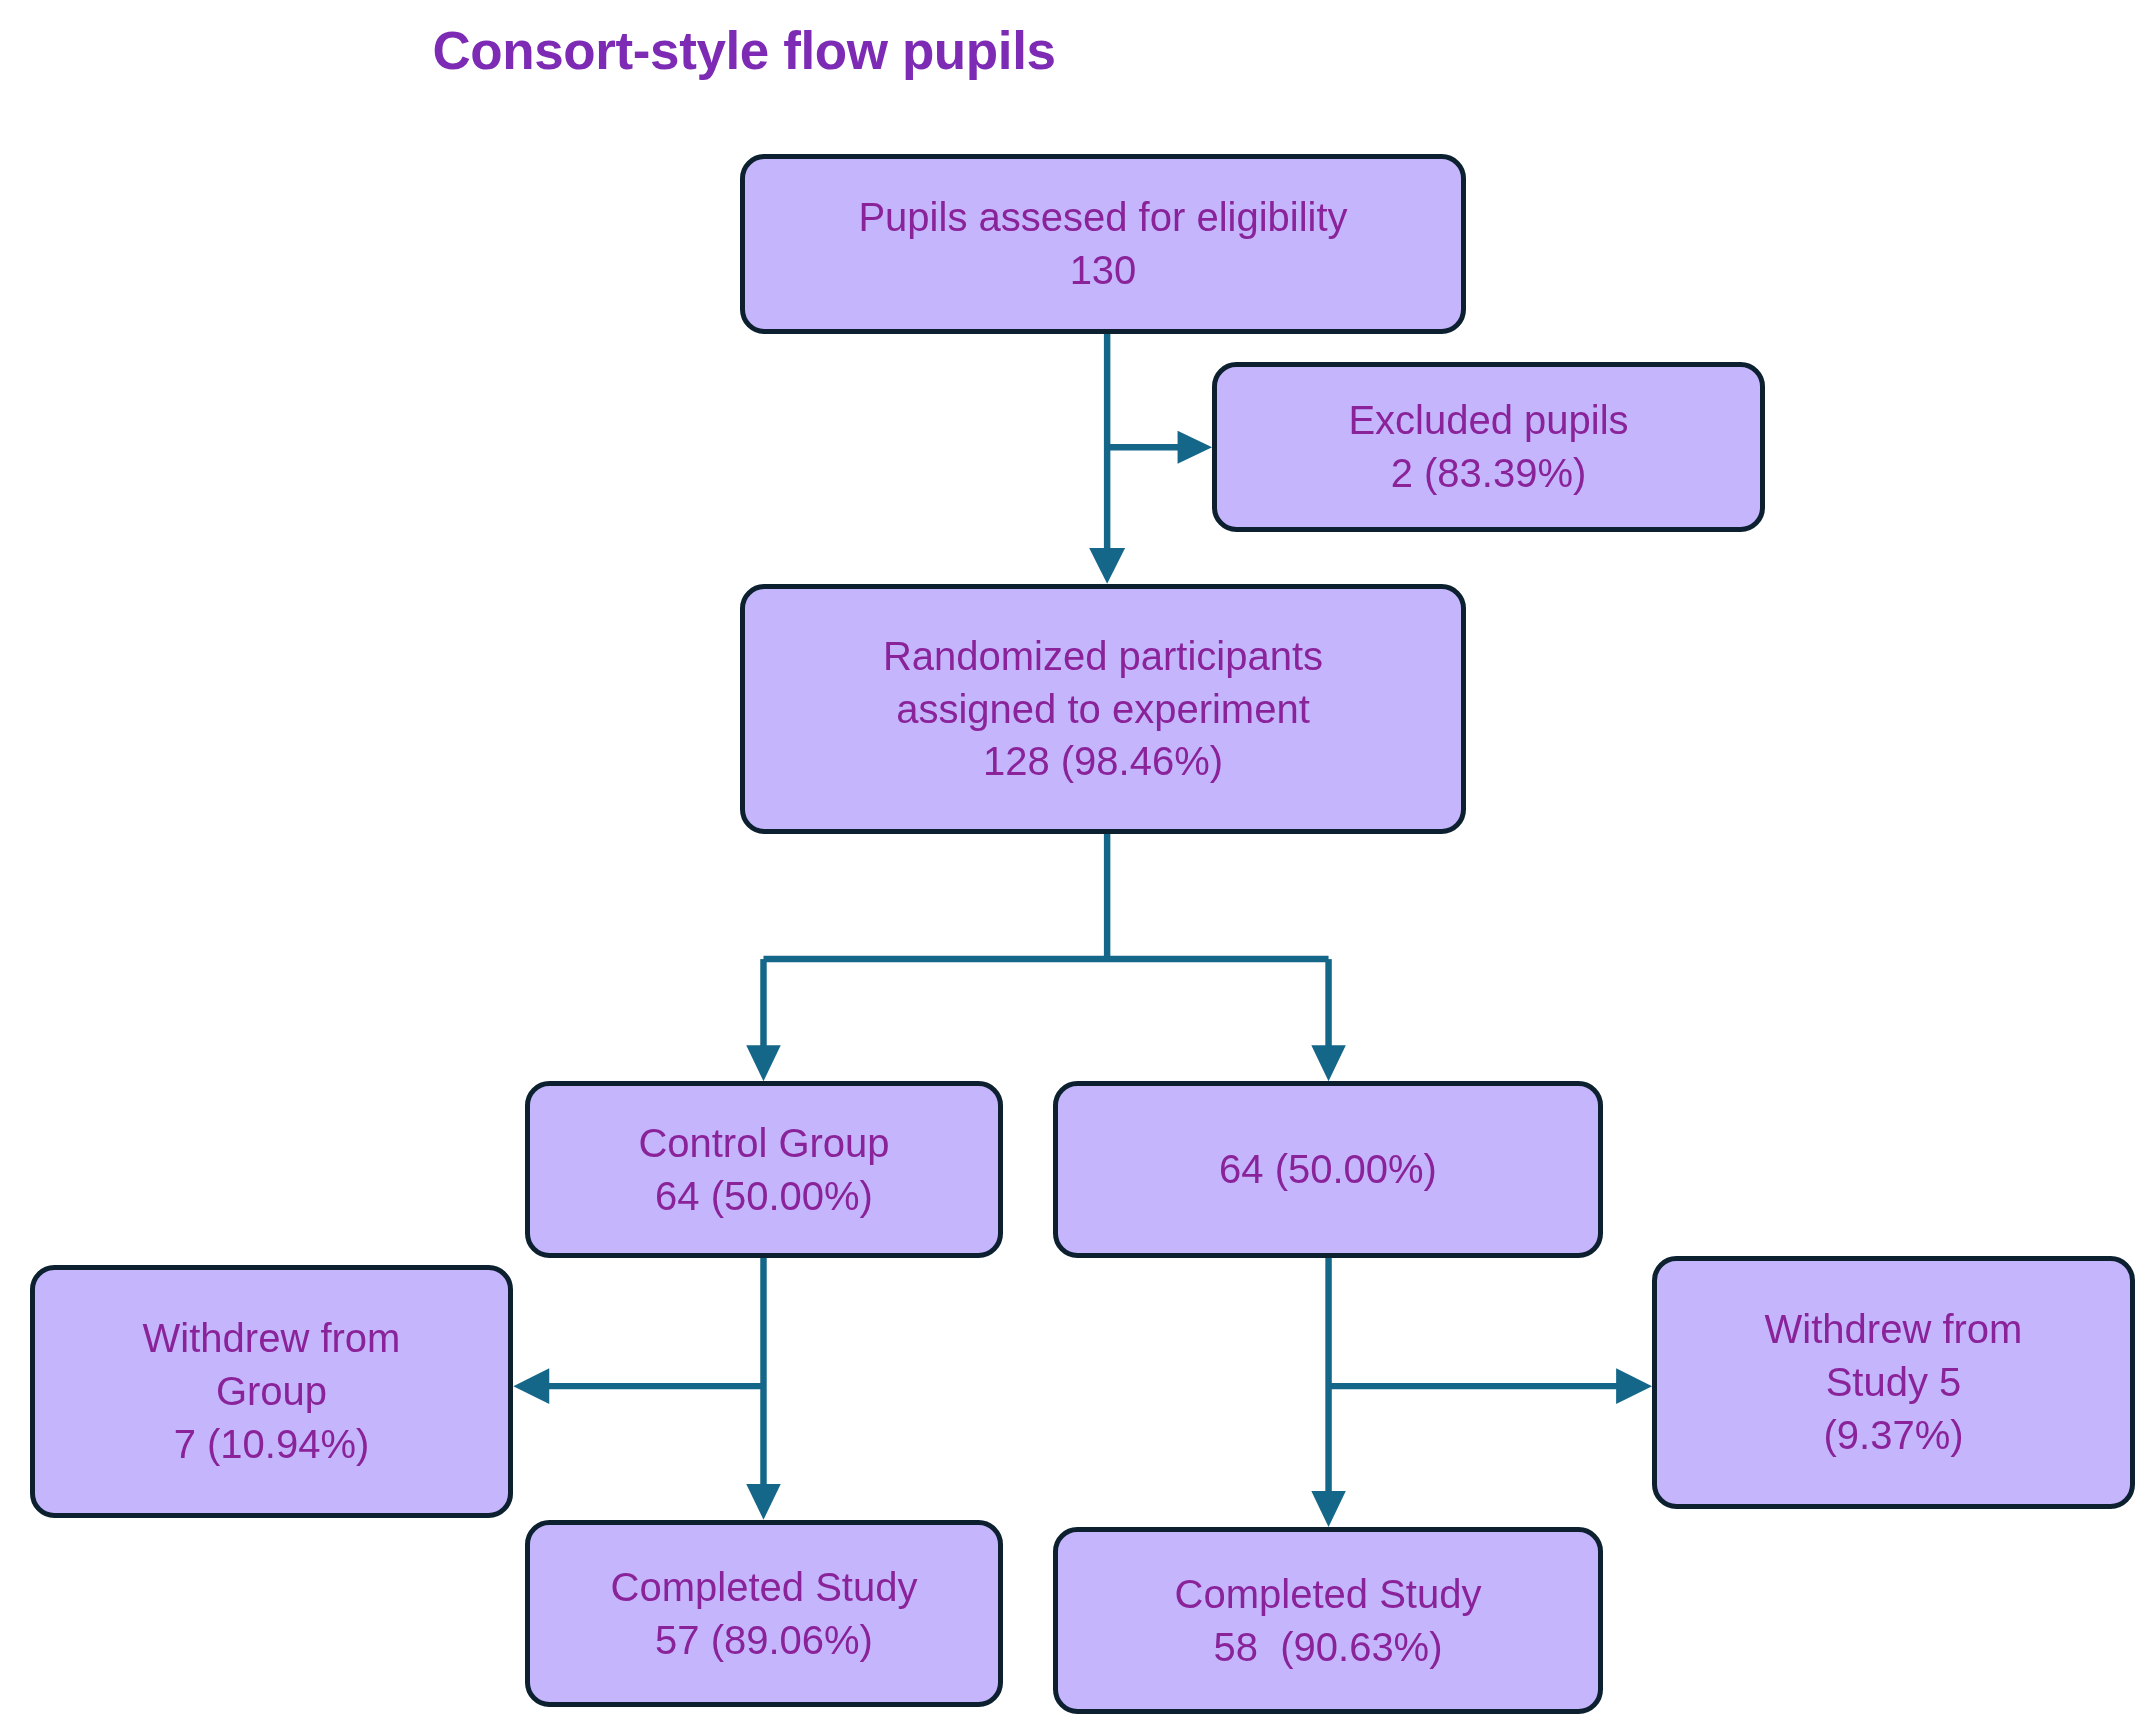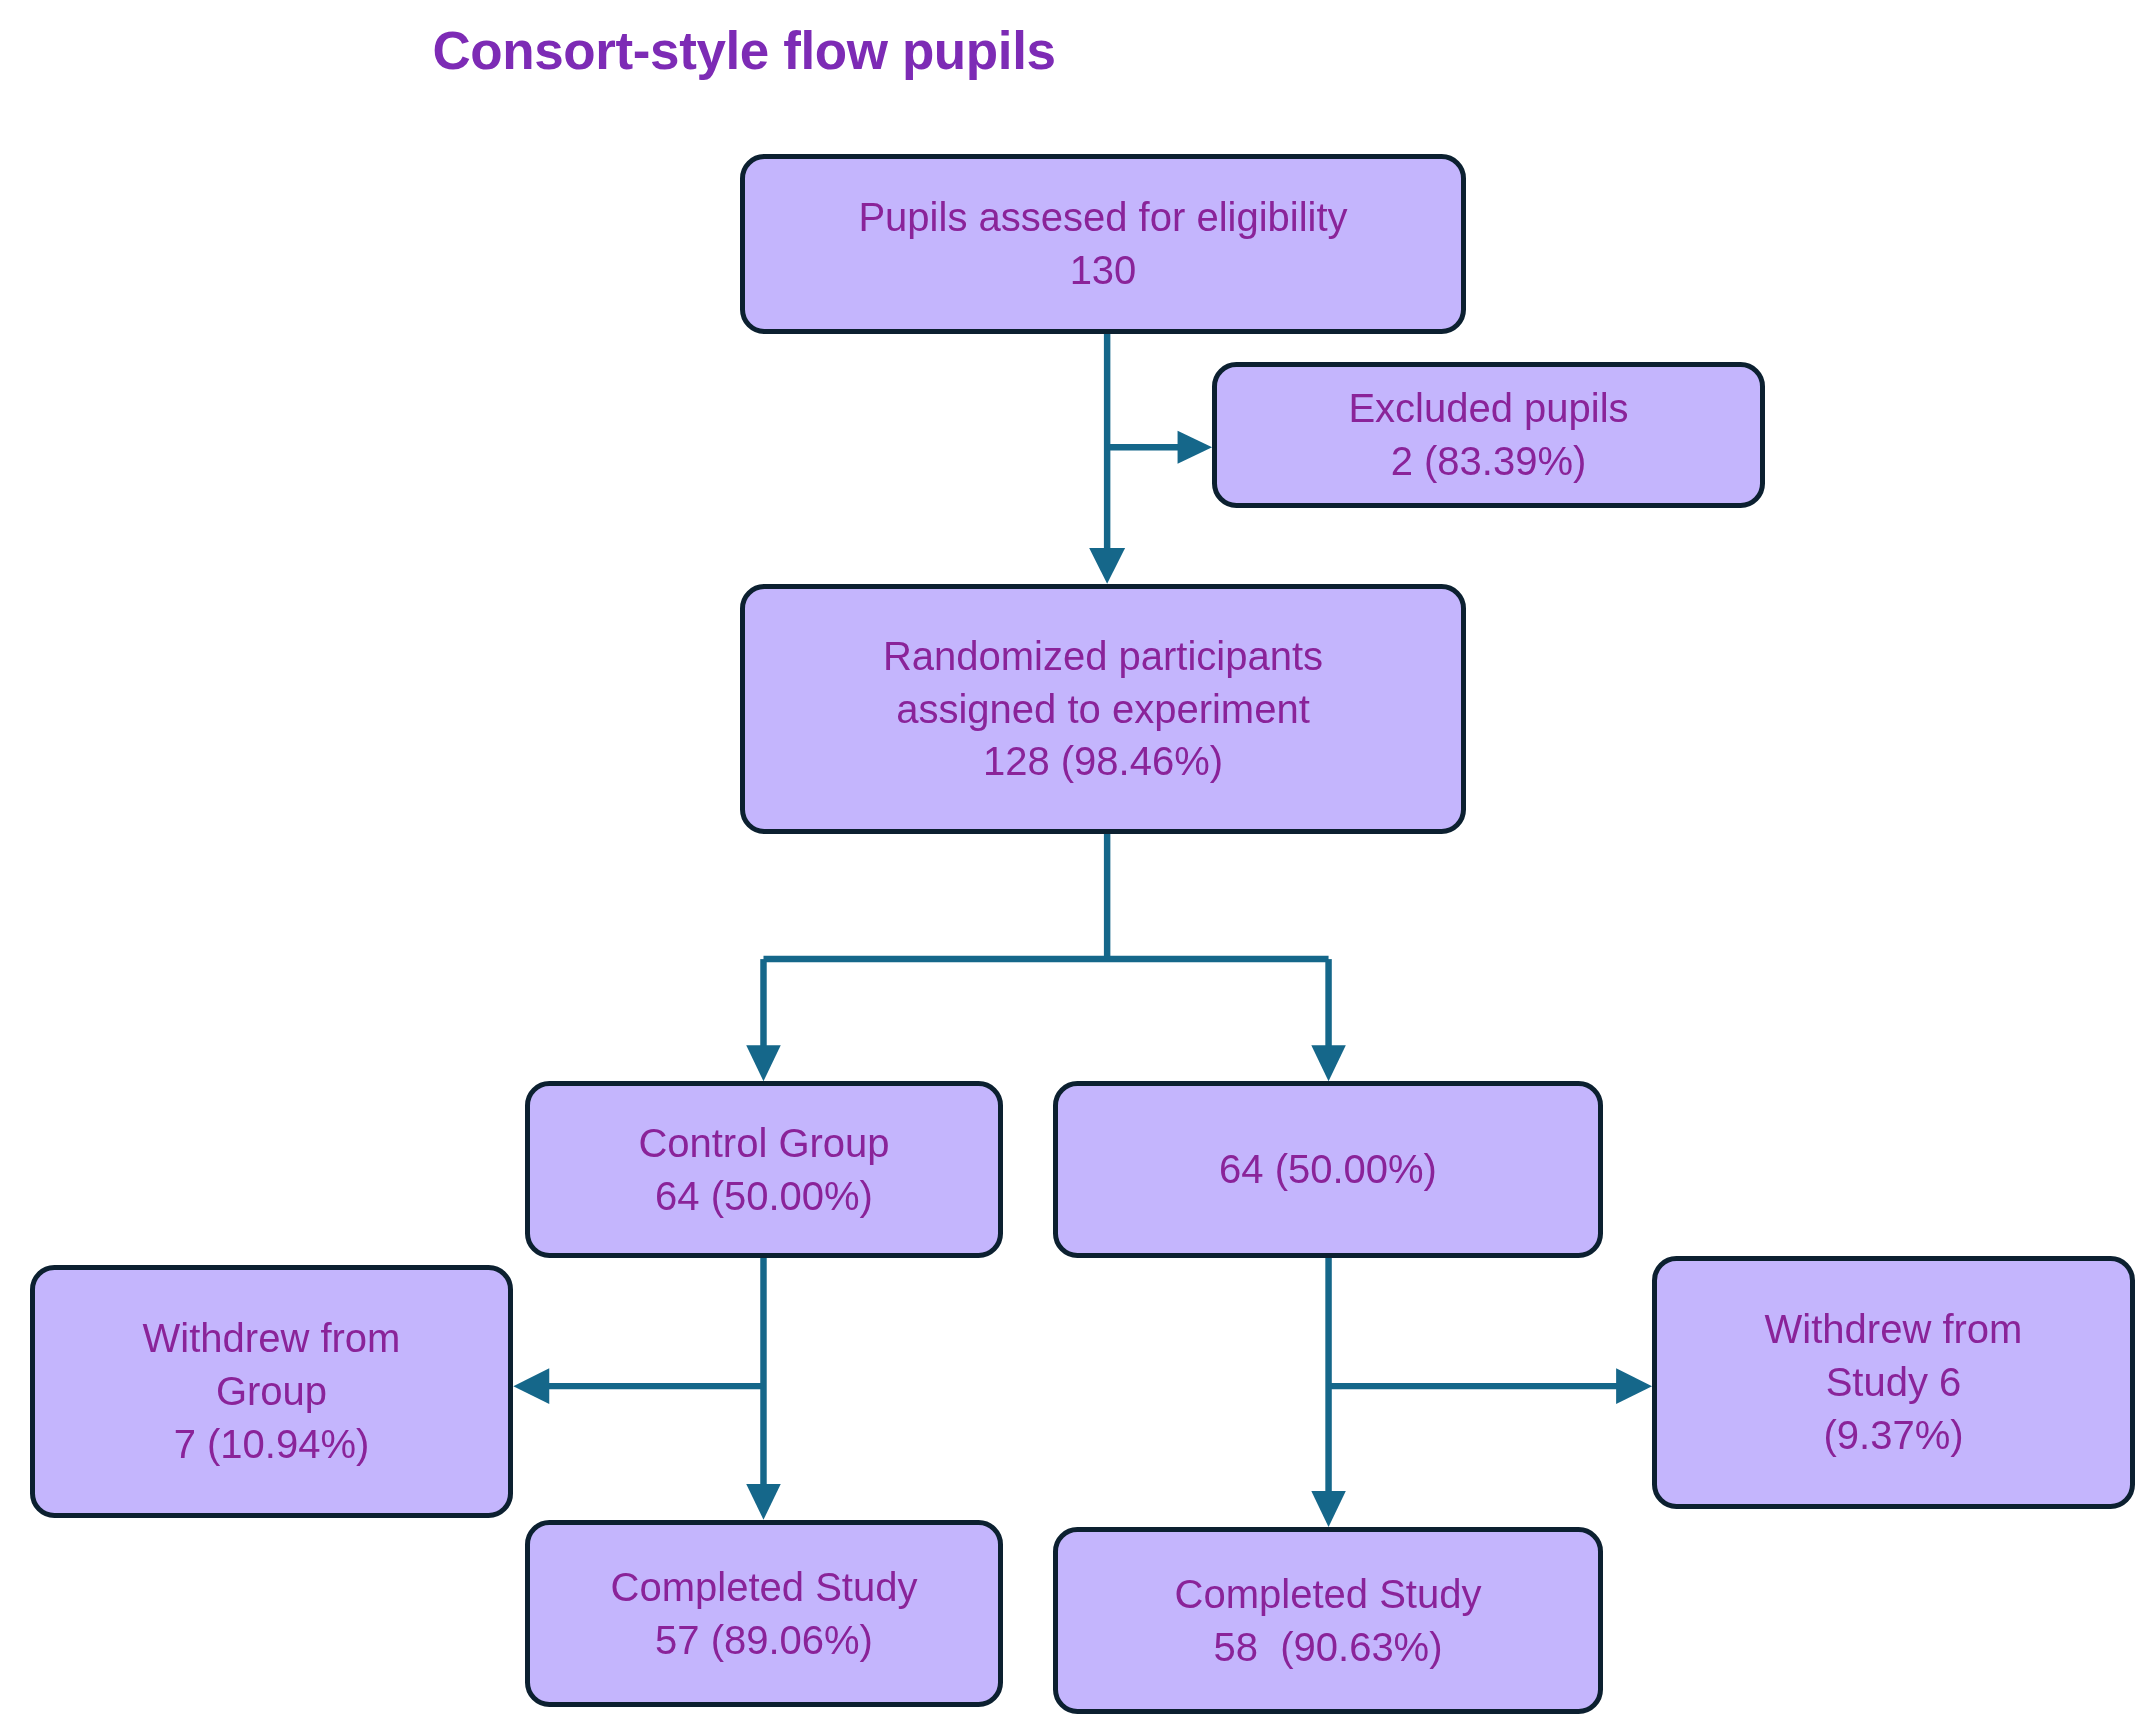--- a/index.html
+++ b/index.html
@@ -102,21 +102,21 @@
 
     <path class="conn" d="M 1848 1928 L 2252 1928"></path>
     <polygon class="conn-head" points="2298,1928 2248,1903 2248,1953"></polygon>
   </svg>
 
   <div class="node" id="node-enrollment" style="left:740px; top:154px; width:726px; height:180px;">
     <span class="line">Pupils assesed for eligibility</span>
     <span class="line">130</span>
   </div>
 
-  <div class="node" id="node-excluded" style="left:1212px; top:362px; width:553px; height:146px;">
+  <div class="node" id="node-excluded" style="left:1212px; top:362px; width:553px; height:170px;">
     <span class="line">Excluded pupils</span>
     <span class="line">2 (83.39%)</span>
   </div>
 
   <div class="node" id="node-randomized" style="left:740px; top:584px; width:726px; height:250px;">
     <span class="line">Randomized participants</span>
     <span class="line">assigned to experiment</span>
     <span class="line">128 (98.46%)</span>
   </div>
 
@@ -130,21 +130,21 @@
   </div>
 
   <div class="node" id="node-control-withdrew" style="left:30px; top:1265px; width:483px; height:253px;">
     <span class="line">Withdrew from</span>
     <span class="line">Group</span>
     <span class="line">7 (10.94%)</span>
   </div>
 
   <div class="node" id="node-experimental-withdrew" style="left:1652px; top:1256px; width:483px; height:253px;">
     <span class="line">Withdrew from</span>
-    <span class="line">Study 6</span>
+    <span class="line">Study 5</span>
     <span class="line">(9.37%)</span>
   </div>
 
   <div class="node" id="node-control-completed" style="left:525px; top:1520px; width:478px; height:187px;">
     <span class="line">Completed Study</span>
     <span class="line">57 (89.06%)</span>
   </div>
 
   <div class="node" id="node-experimental-completed" style="left:1053px; top:1527px; width:550px; height:187px;">
     <span class="line">Completed Study</span>

